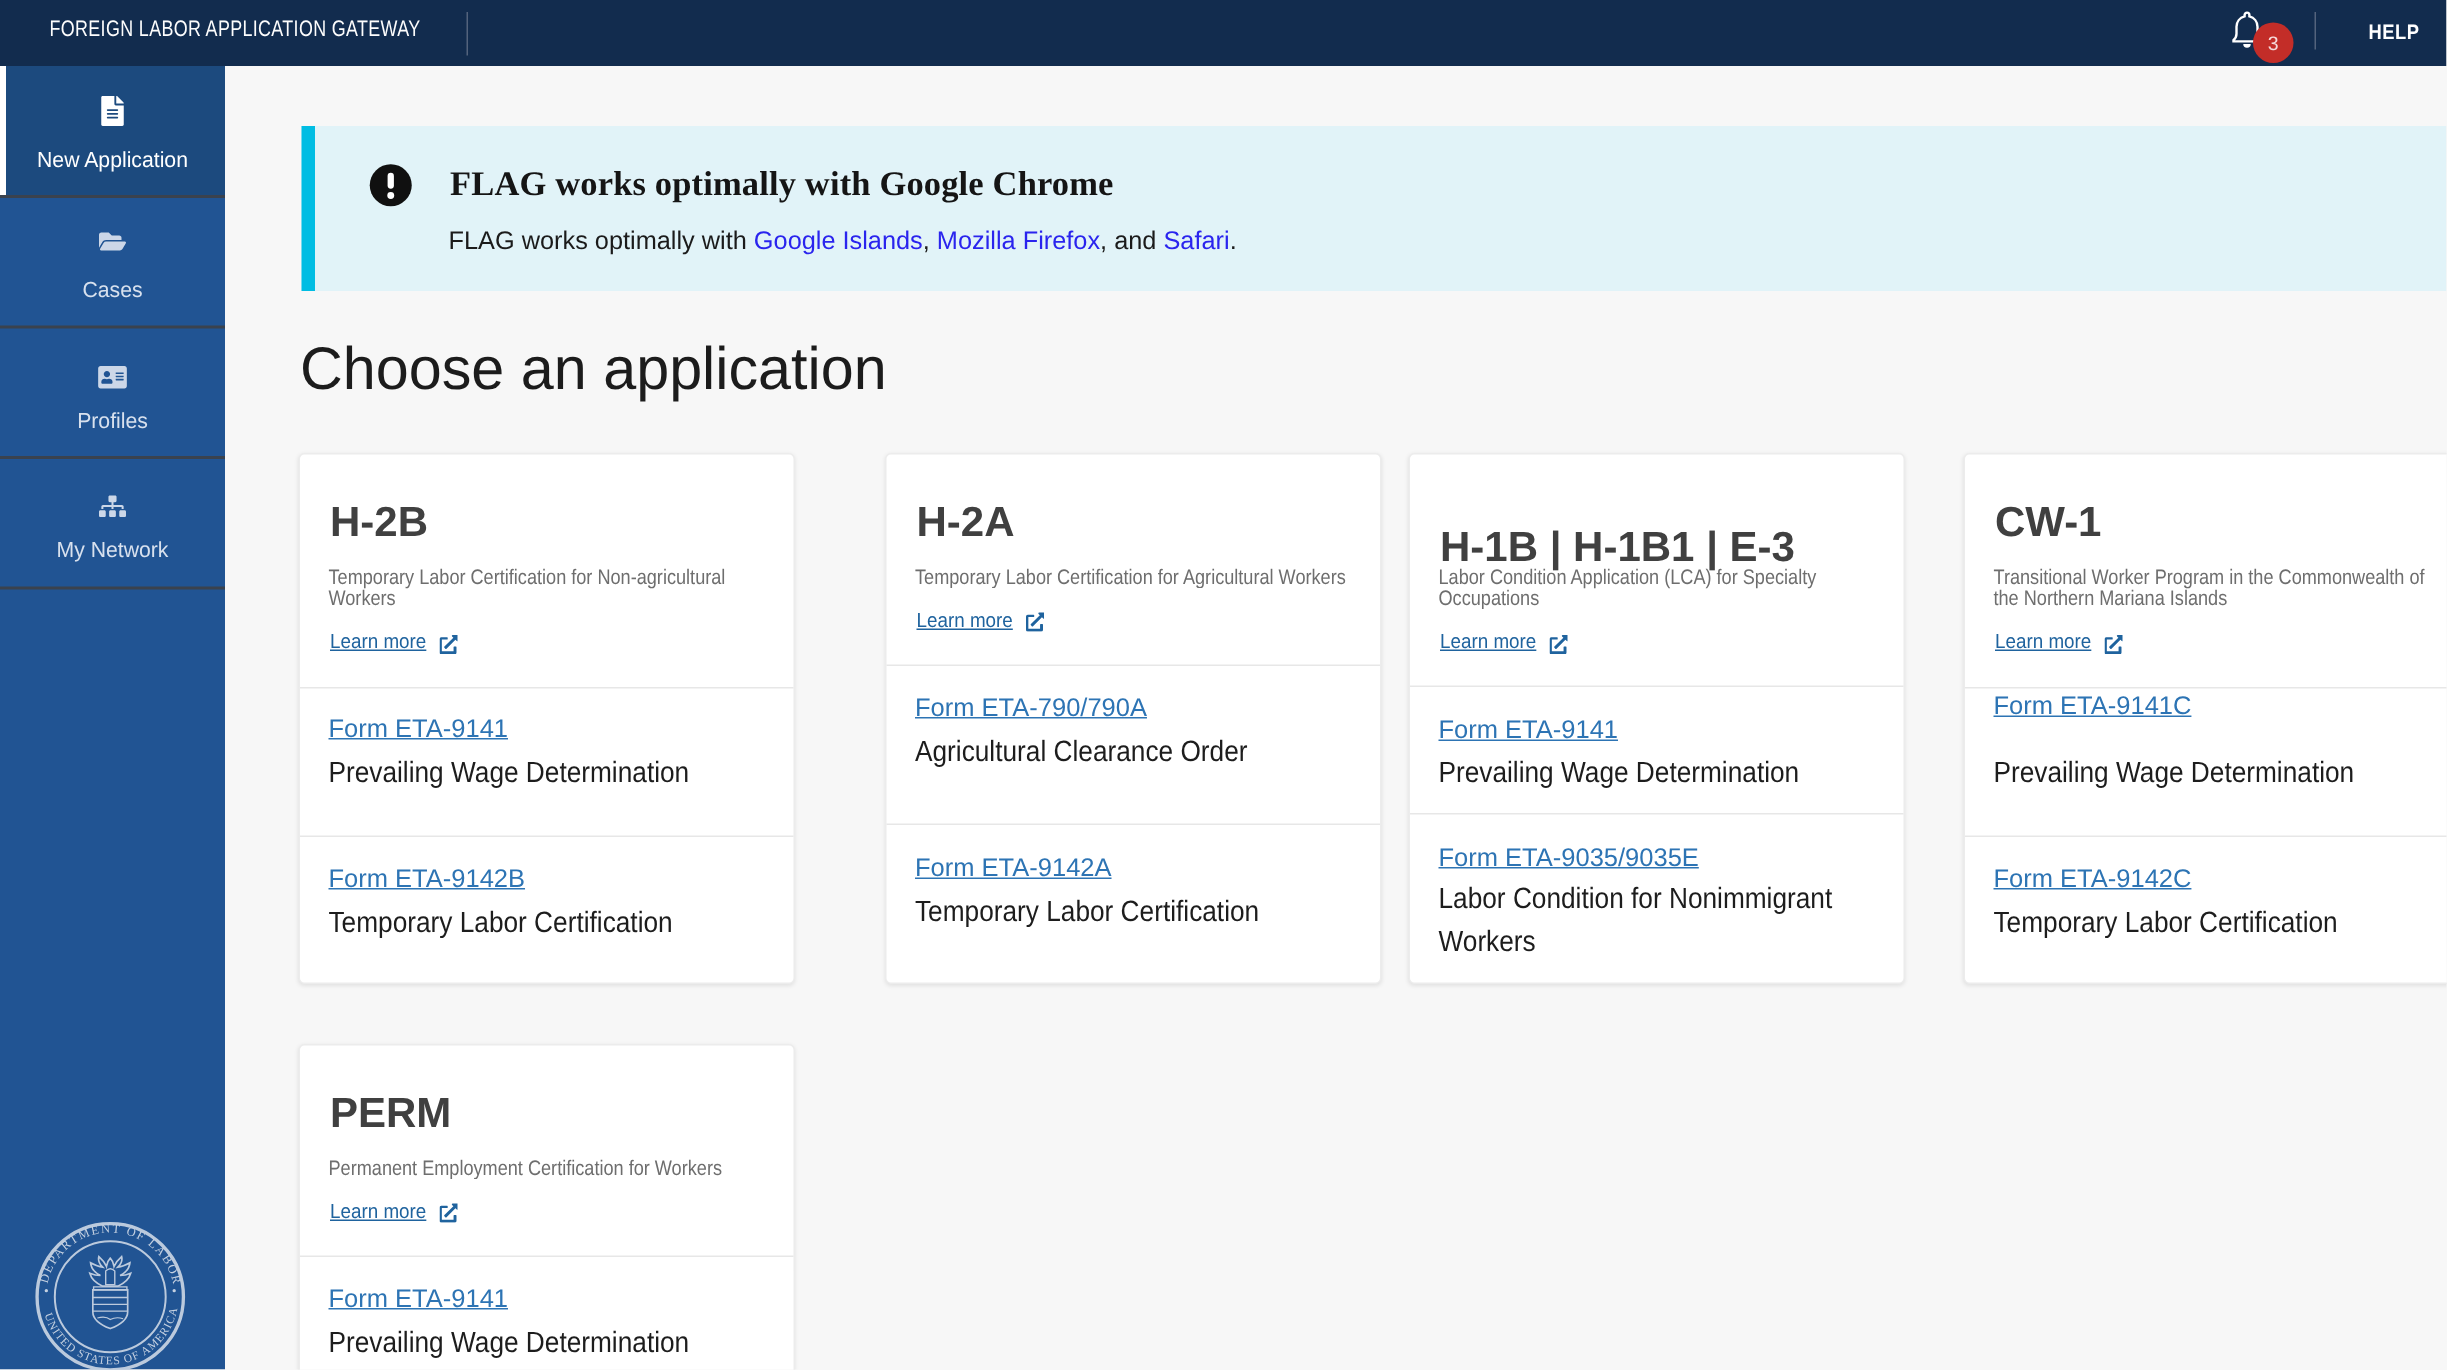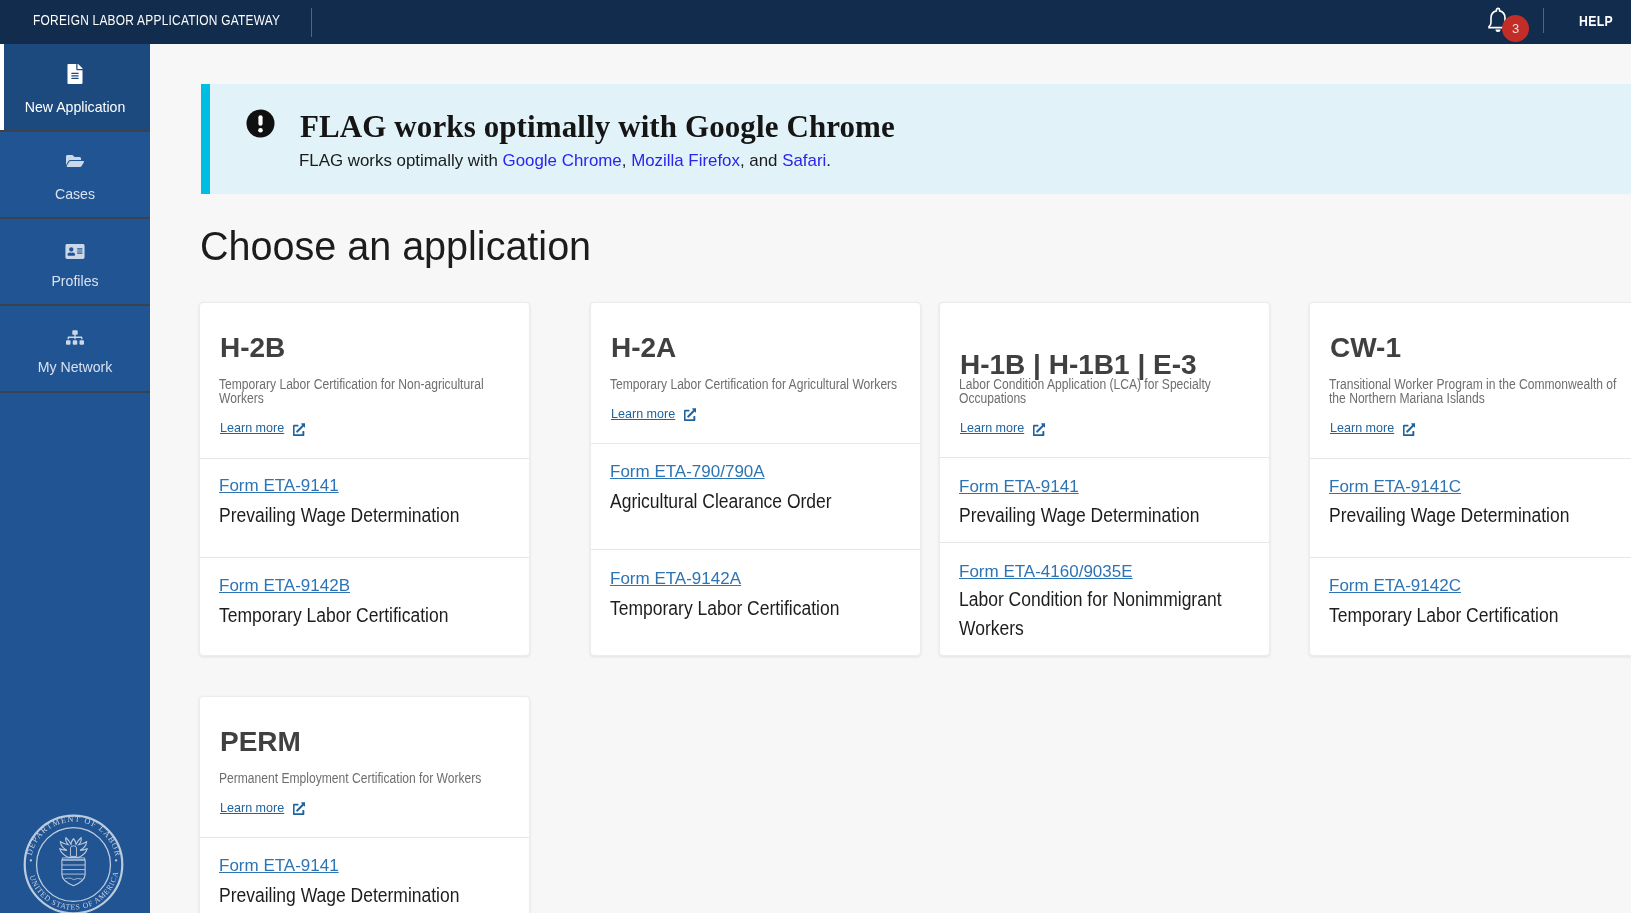--- a/index.html
+++ b/index.html
@@ -14,21 +14,21 @@
   #badge{left:1502px;top:15px;width:27px;height:27px;border-radius:50%;background:#c32d28;
          color:#f5d9d9;font-size:13px;text-align:center;line-height:27px;}
   
   #sidebar{left:0;top:44px;width:150px;height:869px;background:#215493;}
   .slabel{width:150px;text-align:center;color:#d8e1ee;font-size:14.5px;line-height:1;transform:scaleX(0.975);}
   .sdiv{left:0;width:150px;height:2px;background:#3a424e;}
   
   #banner{left:201px;top:84px;width:1430px;height:110px;background:#e1f3f8;
           border-left:9px solid #00bde3;box-sizing:border-box;}
   #b-title{left:300px;top:111px;font-family:"Liberation Serif",serif;font-weight:bold;
-           font-size:31px;color:#151515;line-height:1;letter-spacing:0.1px;}
+           font-size:23px;color:#151515;line-height:1;letter-spacing:0.1px;}
   #b-body{left:299px;top:151.5px;font-size:17px;color:#1b1b1b;line-height:1;transform:scaleX(0.993);transform-origin:left top;}
   #b-body a{color:#2a24ee;text-decoration:none;}
   
   #h1{left:200px;top:226px;font-size:40px;color:#1c1c1c;line-height:1;transform:scaleX(0.988);transform-origin:left top;}
   
   .card{width:331px;background:#fff;border:1px solid #ececec;border-radius:4px;box-sizing:border-box;
         box-shadow:0 1px 3px rgba(0,0,0,0.09);}
   .ctitle{left:20px;font-size:28px;font-weight:bold;color:#404040;line-height:1;white-space:nowrap;}
   .cdesc{left:19px;font-size:14px;color:#6e6e6e;line-height:14.3px;white-space:nowrap;transform:scaleX(0.863);transform-origin:left top;}
   .learn{left:19.5px;font-size:13.5px;color:#1f639e;line-height:1;text-decoration:underline;transform:scaleX(0.93);transform-origin:left top;}
@@ -103,21 +103,21 @@
   </g>
 </svg>
 
 <div id="banner" class="abs"></div>
 <svg class="abs" style="left:246px;top:109px" width="29" height="29" viewBox="0 0 29 29">
   <circle cx="14.5" cy="14.5" r="14" fill="#101010"></circle>
   <rect x="12.4" y="6.2" width="4.2" height="10.6" rx="2.1" fill="#fff"></rect>
   <circle cx="14.5" cy="21.3" r="2.3" fill="#fff"></circle>
 </svg>
 <div id="b-title" class="abs">FLAG works optimally with Google Chrome</div>
-<div id="b-body" class="abs">FLAG works optimally with <a>Google Chrome</a>, <a>Mozilla Firefox</a>, and <a>Safari</a>.</div>
+<div id="b-body" class="abs">FLAG works optimally with <a>Google Islands</a>, <a>Mozilla Firefox</a>, and <a>Safari</a>.</div>
 
 <div id="h1" class="abs">Choose an application</div>
 
 <div class="abs card" style="left:199px;top:302px;height:354px;">
   <div class="abs ctitle" style="top:30.5px;">H-2B</div>
   <div class="abs cdesc" style="top:74px;">Temporary Labor Certification for Non-agricultural<br>Workers</div>
   <div class="abs learn" style="top:117.5px;">Learn more</div>
   <svg class="ext" style="left:92.5px;top:119.5px" viewBox="0 0 512 512">
       <path fill="#1f639e" d="M432 320h-32a16 16 0 0 0-16 16v112H64V128h144a16 16 0 0 0 16-16V80a16 16 0 0 0-16-16H48a48 48 0 0 0-48 48v368a48 48 0 0 0 48 48h368a48 48 0 0 0 48-48V336a16 16 0 0 0-16-16zM488 0H360c-21.37 0-32.05 25.91-17 41l35.73 35.73L135 320.37a24 24 0 0 0 0 34L157.67 377a24 24 0 0 0 34 0l243.61-243.68L471 169c15 15 41 4.5 41-17V24a24 24 0 0 0-24-24z"></path>
     </svg>
@@ -148,33 +148,33 @@
   <div class="abs ctitle" style="top:48px;">H-1B | H-1B1 | E-3</div>
   <div class="abs cdesc" style="top:74px;">Labor Condition Application (LCA) for Specialty<br>Occupations</div>
   <div class="abs learn" style="top:117.5px;">Learn more</div>
   <svg class="ext" style="left:92.5px;top:119.5px" viewBox="0 0 512 512">
       <path fill="#1f639e" d="M432 320h-32a16 16 0 0 0-16 16v112H64V128h144a16 16 0 0 0 16-16V80a16 16 0 0 0-16-16H48a48 48 0 0 0-48 48v368a48 48 0 0 0 48 48h368a48 48 0 0 0 48-48V336a16 16 0 0 0-16-16zM488 0H360c-21.37 0-32.05 25.91-17 41l35.73 35.73L135 320.37a24 24 0 0 0 0 34L157.67 377a24 24 0 0 0 34 0l243.61-243.68L471 169c15 15 41 4.5 41-17V24a24 24 0 0 0-24-24z"></path>
     </svg>
   <div class="abs cdivider" style="top:154px;"></div>
   <div class="abs flink" style="top:174.5px;">Form ETA-9141</div>
   <div class="abs fdesc" style="top:198px;">Prevailing Wage Determination</div>
   <div class="abs cdivider" style="top:239px;"></div>
-  <div class="abs flink" style="top:260px;">Form ETA-4160/9035E</div>
+  <div class="abs flink" style="top:260px;">Form ETA-9035/9035E</div>
   <div class="abs fdesc" style="top:282px;">Labor Condition for Nonimmigrant<br>Workers</div>
 </div>
 
 <div class="abs card" style="left:1309px;top:302px;height:354px;">
   <div class="abs ctitle" style="top:30.5px;text-align:right;">CW-1</div>
   <div class="abs cdesc" style="top:74px;">Transitional Worker Program in the Commonwealth of<br>the Northern Mariana Islands</div>
   <div class="abs learn" style="top:117.5px;">Learn more</div>
   <svg class="ext" style="left:92.5px;top:119.5px" viewBox="0 0 512 512">
       <path fill="#1f639e" d="M432 320h-32a16 16 0 0 0-16 16v112H64V128h144a16 16 0 0 0 16-16V80a16 16 0 0 0-16-16H48a48 48 0 0 0-48 48v368a48 48 0 0 0 48 48h368a48 48 0 0 0 48-48V336a16 16 0 0 0-16-16zM488 0H360c-21.37 0-32.05 25.91-17 41l35.73 35.73L135 320.37a24 24 0 0 0 0 34L157.67 377a24 24 0 0 0 34 0l243.61-243.68L471 169c15 15 41 4.5 41-17V24a24 24 0 0 0-24-24z"></path>
     </svg>
   <div class="abs cdivider" style="top:155px;"></div>
-  <div class="abs flink" style="top:175px;">Form ETA-9141C</div>
+  <div class="abs flink" style="top:159px;">Form ETA-9141C</div>
   <div class="abs fdesc" style="top:197.5px;">Prevailing Wage Determination</div>
   <div class="abs cdivider" style="top:253.5px;"></div>
   <div class="abs flink" style="top:274px;">Form ETA-9142C</div>
   <div class="abs fdesc" style="top:297.5px;">Temporary Labor Certification</div>
 </div>
 
 <div class="abs card" style="left:199px;top:696px;height:340px;">
   <div class="abs ctitle" style="top:30.5px;">PERM</div>
   <div class="abs cdesc" style="top:74px;">Permanent Employment Certification for Workers</div>
   <div class="abs learn" style="top:104px;">Learn more</div>

